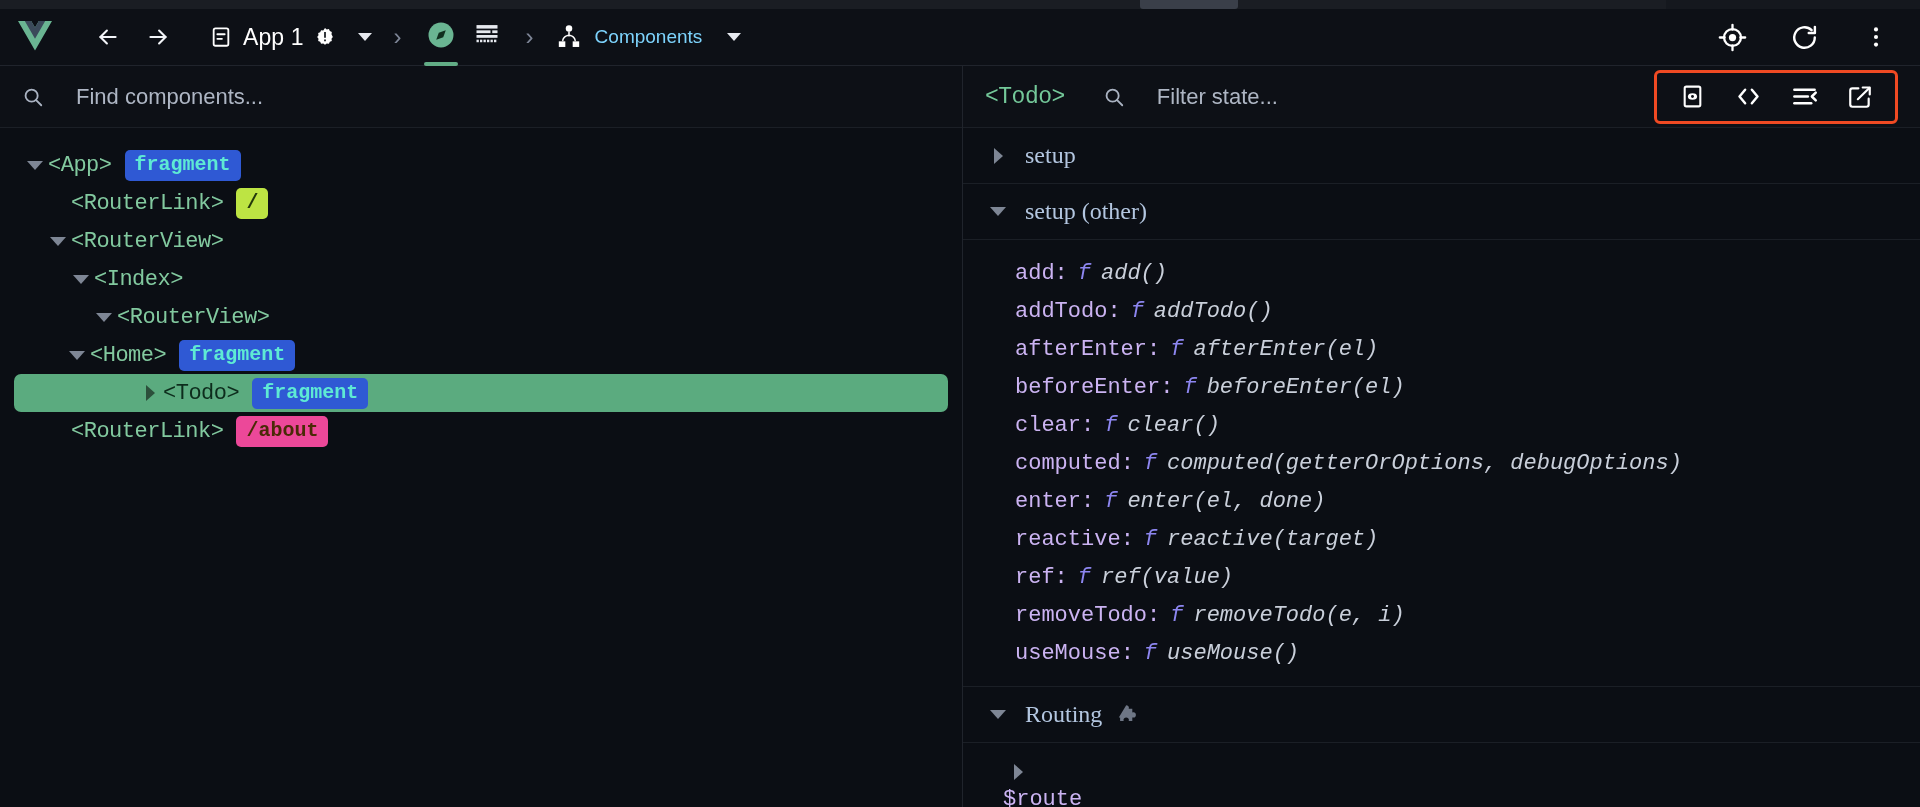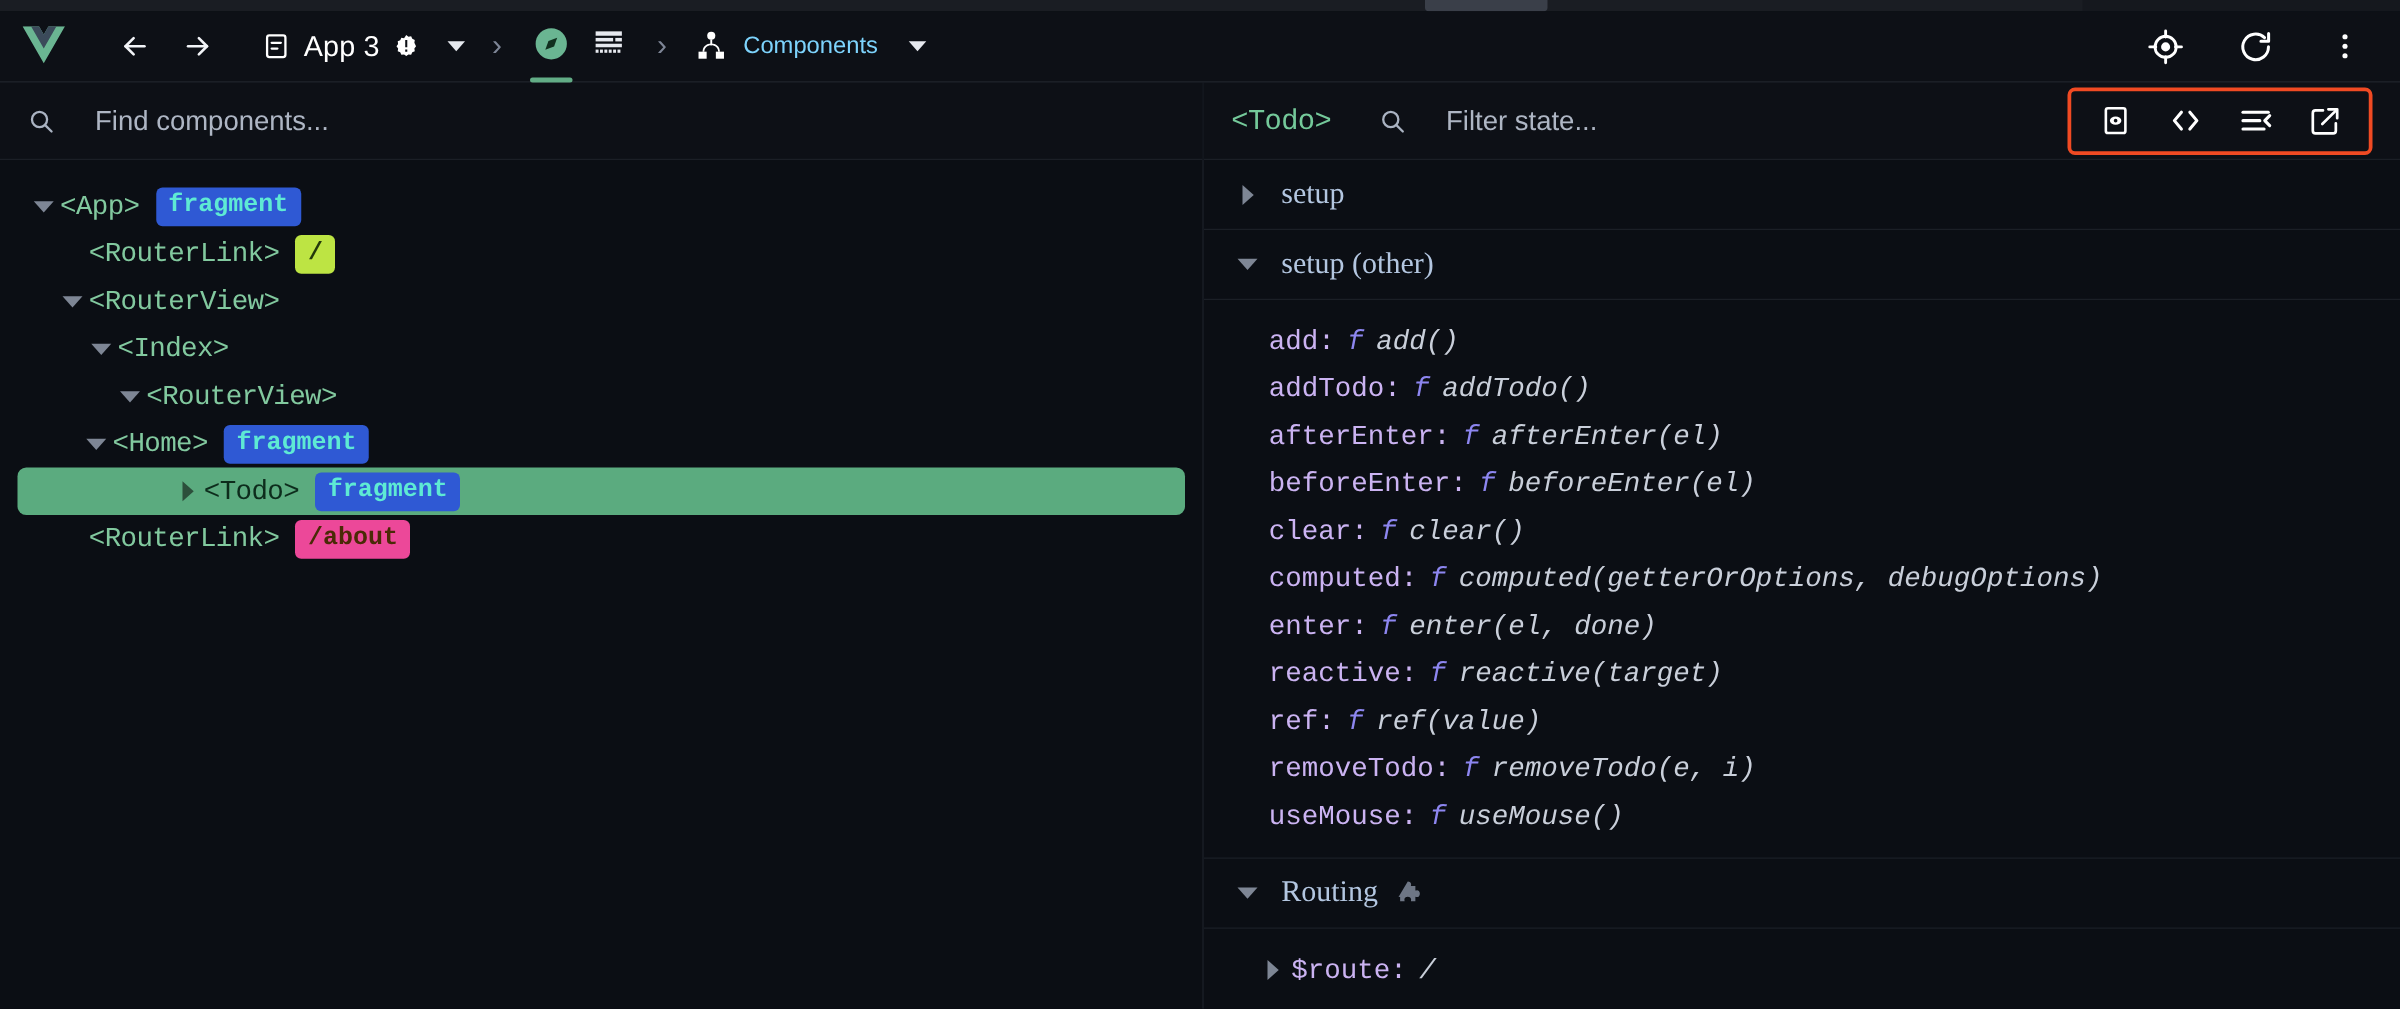--- a/index.html
+++ b/index.html
@@ -127,21 +127,21 @@
   .prop-list { padding:14px 0 14px 0; border-bottom:1px solid #1b1f26; }
   .prop {
     display:flex; align-items:center; height:38px; padding-left:52px;
     font-family:"Liberation Mono", monospace; font-size:22px; white-space:nowrap;
   }
   .p-key { color:#cbb3f2; }
   .p-colon { color:#cbb3f2; margin-right:10px; }
   .p-f { color:#8d86f0; font-style:italic; margin-right:10px; }
   .p-sig { color:#c9cfda; font-style:italic; }
 
-  .prop.child { padding-left:40px; display:flex; align-items:center; gap:0; }
+  .prop.child { padding-left:40px; display:flex; align-items:flex-start; gap:0;flex-direction:column; }
   .prop.child .twisty { width:30px; flex:0 0 30px; }
   .p-val-route { color:#c9cfda; font-style:italic; }
 </style>
 </head>
 <body>
 
 <div id="app">
 
   <div class="os-strip">
     <div class="tab-ghost"></div>
@@ -172,21 +172,21 @@
       </div>
 
       <div class="app-chip">
         <span class="doc-ico">
           <svg width="22" height="22" viewBox="0 0 24 24" fill="none" stroke="currentColor" stroke-width="2" stroke-linecap="round" stroke-linejoin="round">
             <rect x="4" y="2.5" width="16" height="19" rx="2"></rect>
               <path d="M8 9h8"></path>
               <path d="M8 14h5"></path>
           </svg>
         </span>
-        <span class="app-label">App 3</span>
+        <span class="app-label">App 1</span>
         <span class="warn-ico">
           <svg width="20" height="20" viewBox="0 0 24 24" fill="currentColor">
             <path d="M12 1.3l2.1 1.6 2.6-.4 1.1 2.4 2.4 1.1-.4 2.6L21.4 12l-1.6 2.1.4 2.6-2.4 1.1-1.1 2.4-2.6-.4L12 21.4l-2.1-1.6-2.6.4-1.1-2.4-2.4-1.1.4-2.6L2.6 12l1.6-2.1-.4-2.6 2.4-1.1 1.1-2.4 2.6.4z"></path>
             <path d="M11 6h2v7h-2zM11 15h2v2.2h-2z" fill="#0d1016"></path>
           </svg>
         </span>
         <span class="caret-down"></span>
       </div>
 
       <span class="bc-sep">›</span>

